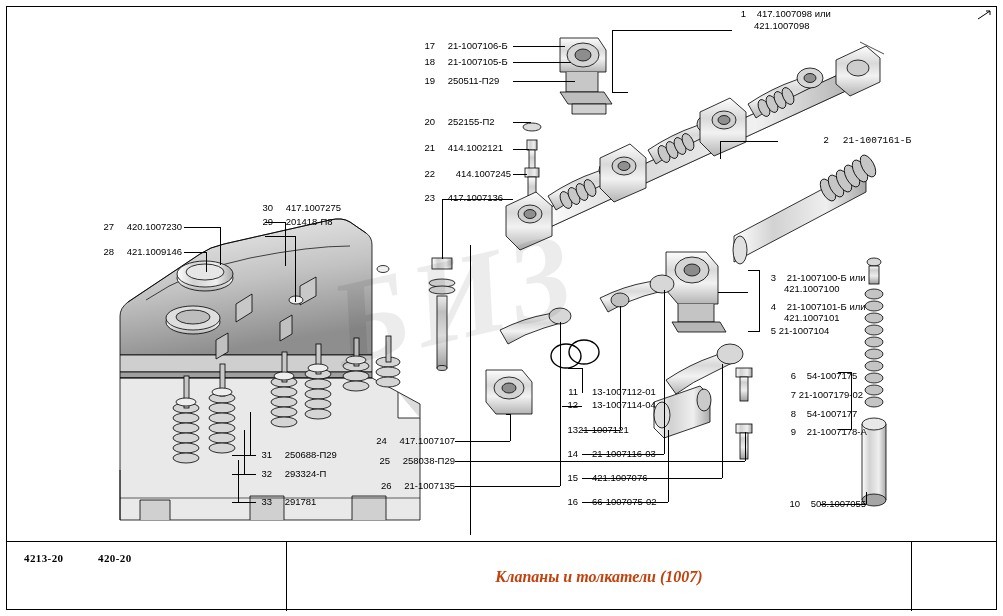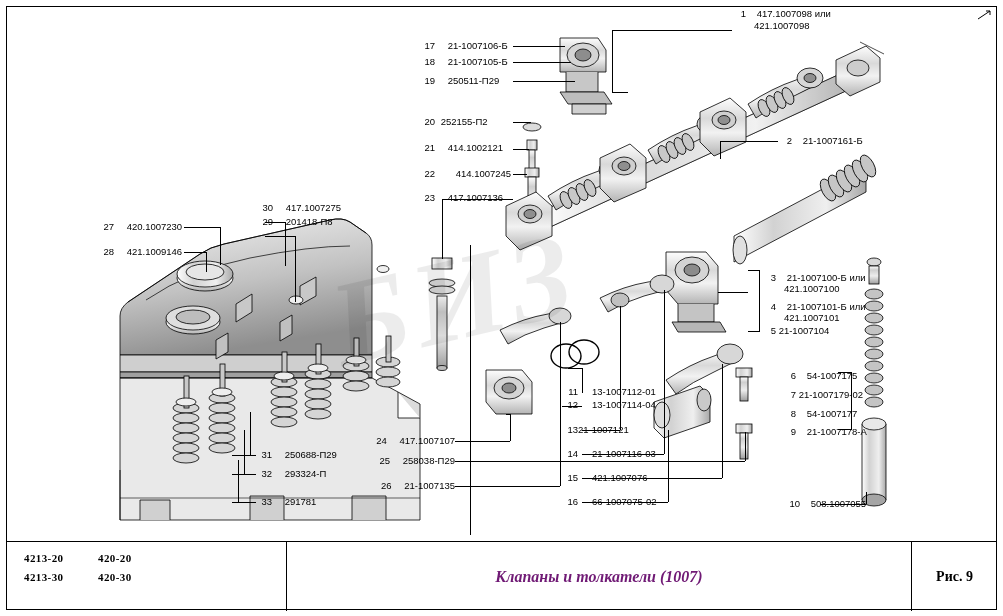--- a/index.html
+++ b/index.html
@@ -71,21 +71,21 @@
     letter-spacing: .4px;
     color: #000;
     margin-bottom: 7px;
   }
   .model-row span.a { display: inline-block; width: 74px; }
   .tb-title {
     font-family: "Liberation Serif", serif;
     font-weight: bold;
     font-style: italic;
     font-size: 16px;
-    color: #701a75;
+    color: #c2410c;
   }
   .tb-fig {
     font-family: "Liberation Serif", serif;
     font-weight: bold;
     font-size: 14px;
     color: #000;
   }
 
   
   .lbl {
@@ -552,21 +552,21 @@
   <div class="ln v" style="left:470px; top:245px; height:290px;"></div>
 
   <div class="lbl two" style="left:736px; top:8px;">
     <span class="num" style="width:10px">1</span>
     <span class="code" style="margin-left:8px">417.1007098 или</span>
   </div>
   <div class="lbl" style="left:754px; top:20px;">
     <span class="code">421.1007098</span>
   </div>
 
-  <div class="lbl" style="left:782px; top:135px;">
+  <div class="lbl" style="left:819px; top:135px;font-family:Liberation Mono, monospace;">
     <span class="num" style="width:10px">2</span>
     <span class="code" style="margin-left:8px">21-1007161-Б</span>
   </div>
 
   <div class="lbl" style="left:766px; top:272px;">
     <span class="num" style="width:10px">3</span>
     <span class="code" style="margin-left:8px">21-1007100-Б или</span>
   </div>
   <div class="lbl" style="left:784px; top:283px;">
     <span class="code">421.1007100</span>
@@ -639,21 +639,21 @@
   <div class="lbl" style="left:421px; top:56px;">
     <span class="num" style="width:14px">18</span>
     <span class="code" style="margin-left:10px">21-1007105-Б</span>
   </div>
   <div class="lbl" style="left:421px; top:75px;">
     <span class="num" style="width:14px">19</span>
     <span class="code" style="margin-left:10px">250511-П29</span>
   </div>
   <div class="lbl" style="left:421px; top:116px;">
     <span class="num" style="width:14px">20</span>
-    <span class="code" style="margin-left:3px">252155-П2</span>
+    <span class="code" style="margin-left:10px">252155-П2</span>
   </div>
   <div class="lbl" style="left:421px; top:142px;">
     <span class="num" style="width:14px">21</span>
     <span class="code" style="margin-left:10px">414.1002121</span>
   </div>
   <div class="lbl" style="left:421px; top:168px;">
     <span class="num" style="width:14px">22</span>
     <span class="code" style="margin-left:18px">414.1007245</span>
   </div>
   <div class="lbl" style="left:421px; top:192px;">
@@ -703,25 +703,19 @@
   <div class="lbl" style="left:258px; top:496px;">
     <span class="num" style="width:14px">33</span>
     <span class="code" style="margin-left:10px">291781</span>
   </div>
 
   <div class="titlebar">
     <div class="tb-cell tb-left">
       <div class="model-row">
         <span class="a">4213-20</span><span>420-20</span>
       </div>
-      <div class="model-row">
-        <span class="a">4213-30</span><span>420-30</span>
-      </div>
     </div>
     <div class="tb-cell tb-mid">
       <div class="tb-title">Клапаны и толкатели (1007)</div>
     </div>
-    <div class="tb-cell tb-right">
-      <div class="tb-fig">Рис. 9</div>
-    </div>
   </div>
 
 </div>
 
 </body></html>

